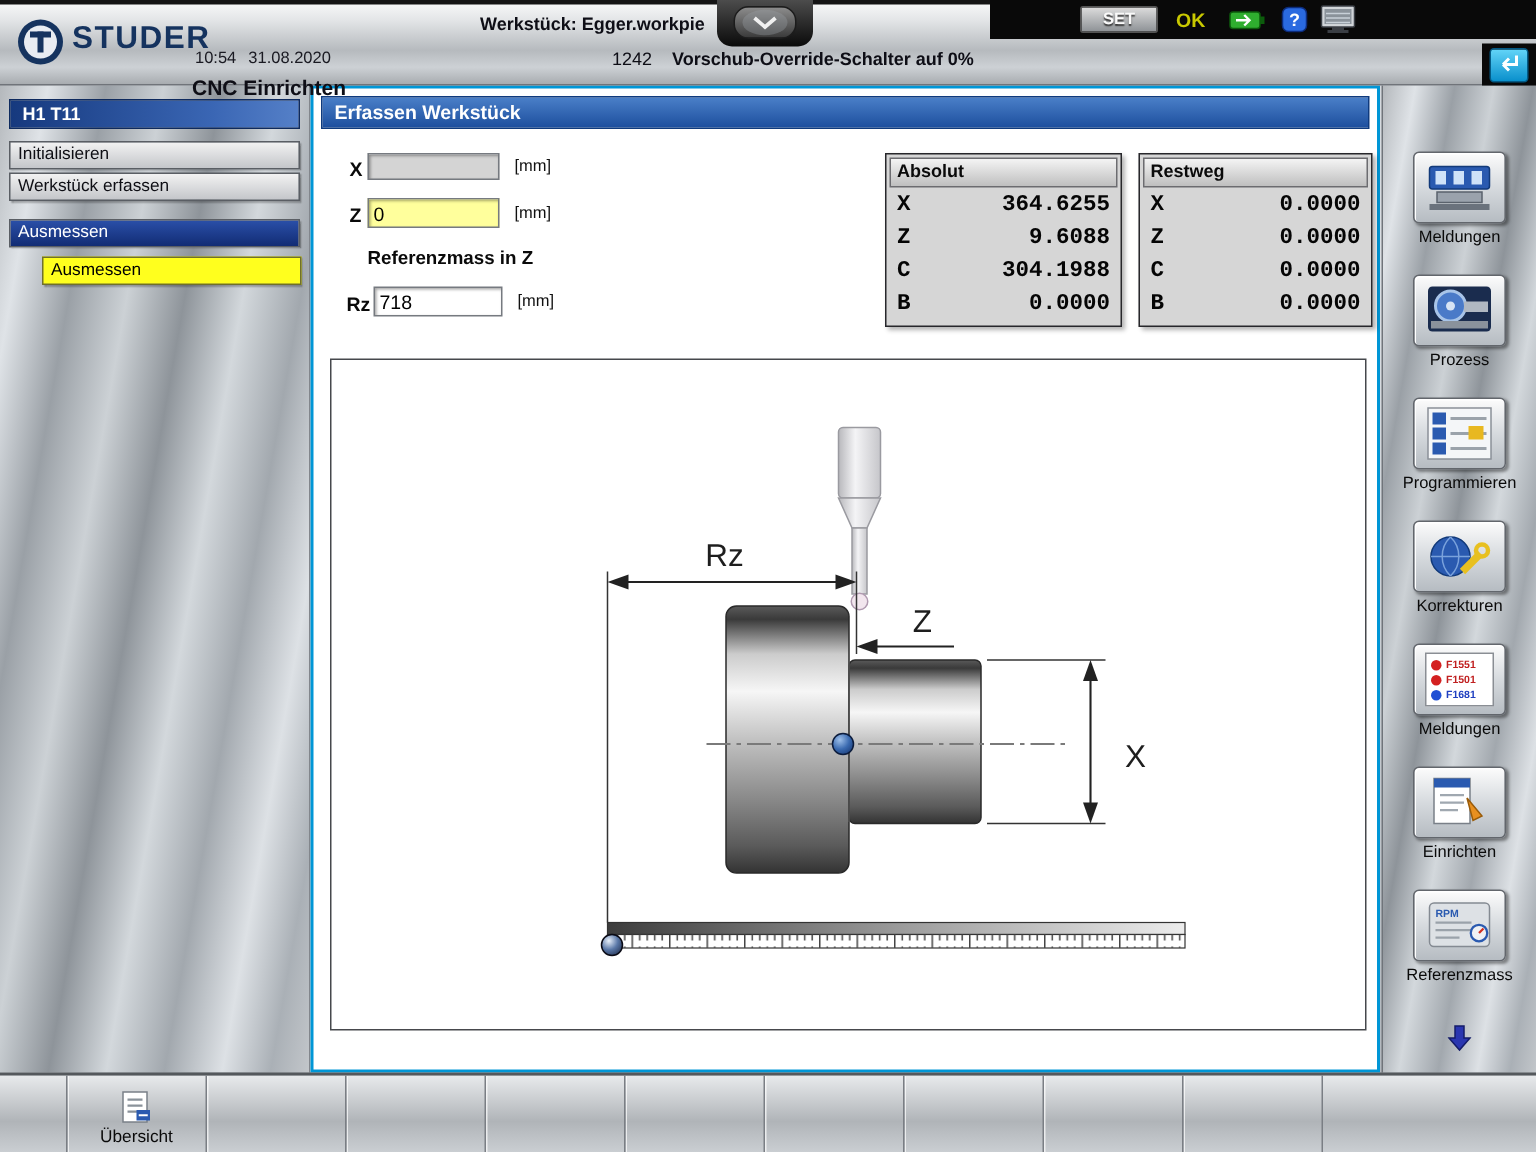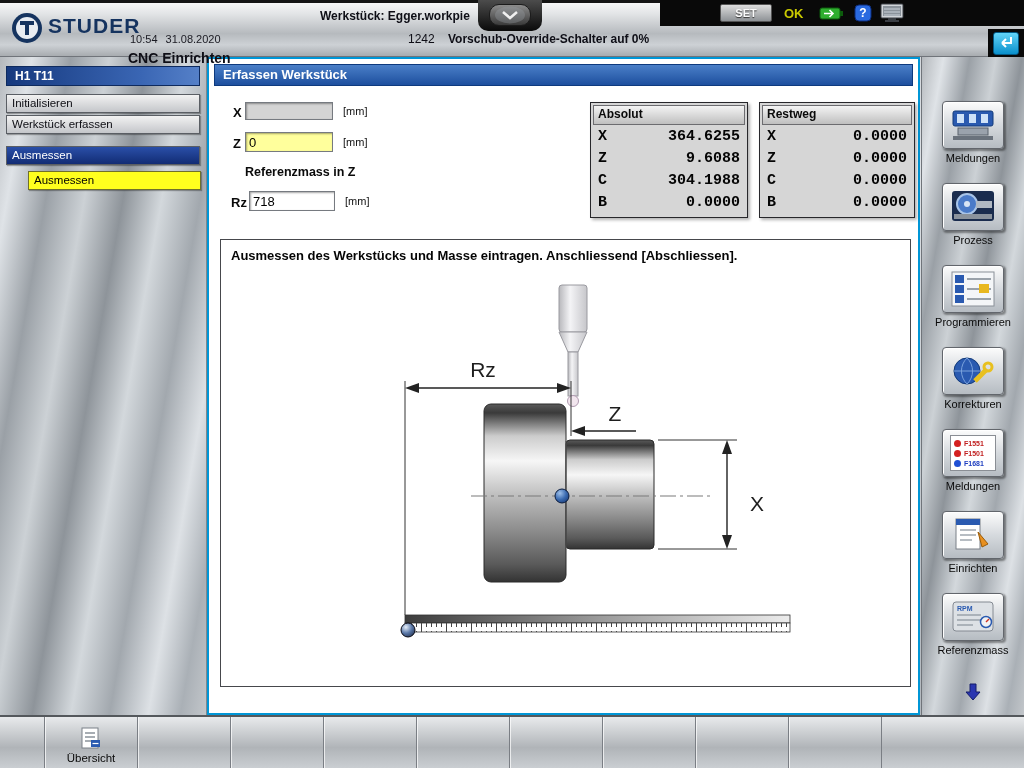--- a/index.html
+++ b/index.html
@@ -327,21 +327,20 @@
           </g>
           <text class="dim-label" x="536" y="271" text-anchor="middle">X</text>
 
           <g>
             <rect x="184" y="375" width="385" height="8" fill="url(#rulerg)" stroke="#333" stroke-width="0.8"></rect>
             <rect x="184" y="383" width="385" height="9" fill="#ffffff" stroke="#333" stroke-width="0.8"></rect>
             <rect x="185" y="383" width="383" height="9" fill="url(#ticks)"></rect>
             <circle cx="187" cy="390" r="7" fill="url(#ballg)" stroke="#0a0a14"></circle>
           </g>
         </svg>
-        <div class="instruction-text">Ausmessen des Werkstücks und Masse eintragen. Anschliessend [Abschliessen].</div>
       </div>
 
     </div>
 
     <div class="right-sidebar brushed">
 
       <div class="rgroup">
         <div class="rbtn">
           <svg width="46" height="38">
             <rect x="3" y="5" width="40" height="15" rx="2" fill="#2a5ab0" stroke="#123a7a"></rect>

